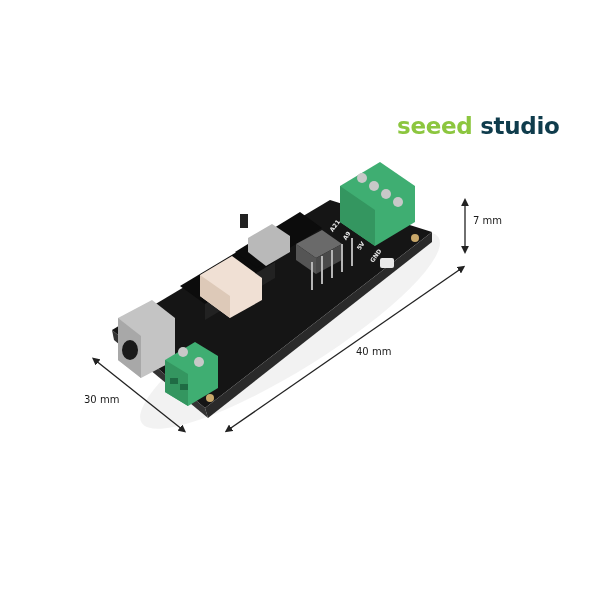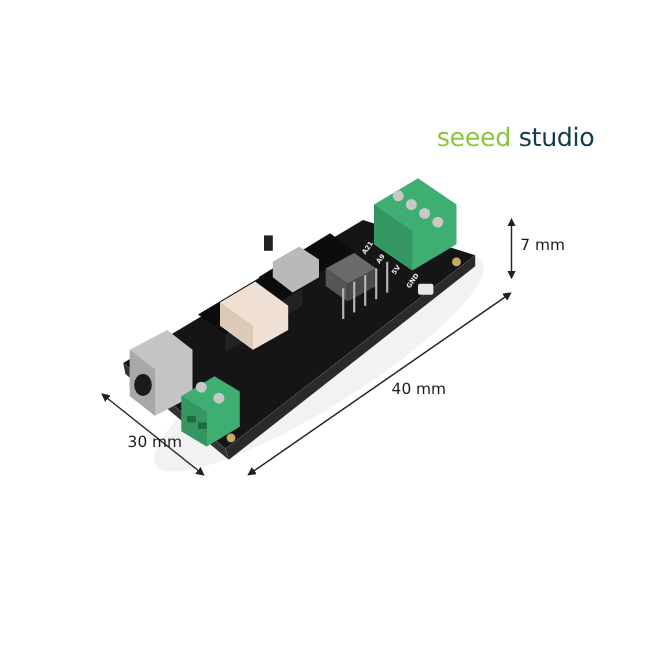--- a/index.html
+++ b/index.html
@@ -1,20 +1,20 @@
 <!DOCTYPE html>
 <html><head>
   <meta charset="utf-8">
   <style>
     html, body { margin: 0; padding: 0; }
     body { width: 600px; height: 600px; background: #ffffff; position: relative; overflow: hidden; font-family: "Liberation Sans", sans-serif; }
-    .logo { position: absolute; left: 397px; top: 113px; font-family: "DejaVu Sans", sans-serif; font-weight: normal; font-size: 23px; letter-spacing: -0.3px; }
+    .logo { position: absolute; left: 397px; top: 113px; font-family: "DejaVu Sans", sans-serif; font-weight: bold; font-size: 23px; letter-spacing: -0.3px; }
     .logo .seeed { color: #8cc63f; }
     .logo .studio { color: #0f3c4c; }
-    .dim-label { position: absolute; font-family: "DejaVu Sans", sans-serif; font-size: 14px; color: #1a1a1a; font-weight: 500; text-align: center; }
+    .dim-label { position: absolute; font-family: "DejaVu Sans", sans-serif; font-size: 10px; color: #1a1a1a; font-weight: 500; text-align: center; }
     svg.scene { position: absolute; left: 0; top: 0; }
     .pin-label { position: absolute; font-size: 6px; color: #e8e8e8; font-family: "DejaVu Sans", sans-serif; font-weight: bold; white-space: nowrap; }
   </style>
 </head>
 <body>
 
 <div class="logo">
   <span class="seeed">seeed</span>
   <span class="studio">studio</span>
 </div>
@@ -98,13 +98,13 @@
   <line x1="95" y1="360" x2="183" y2="430" stroke="#222" stroke-width="1.3" marker-start="url(#arr)" marker-end="url(#arr)"></line>
 </svg>
 
 <div class="pin-label" style="left:328px;top:222px;transform:rotate(-55deg);">A21</div>
 <div class="pin-label" style="left:342px;top:232px;transform:rotate(-55deg);">A9</div>
 <div class="pin-label" style="left:356px;top:242px;transform:rotate(-55deg);">5V</div>
 <div class="pin-label" style="left:368px;top:252px;transform:rotate(-55deg);">GND</div>
 
 <div class="dim-label" style="left:473px;top:215px;">7 mm</div>
 <div class="dim-label" style="left:356px;top:346px;">40 mm</div>
-<div class="dim-label" style="left:84px;top:394px;margin-left:32px;">30 mm</div>
+<div class="dim-label" style="left:84px;top:394px;">30 mm</div>
 
 </body></html>

